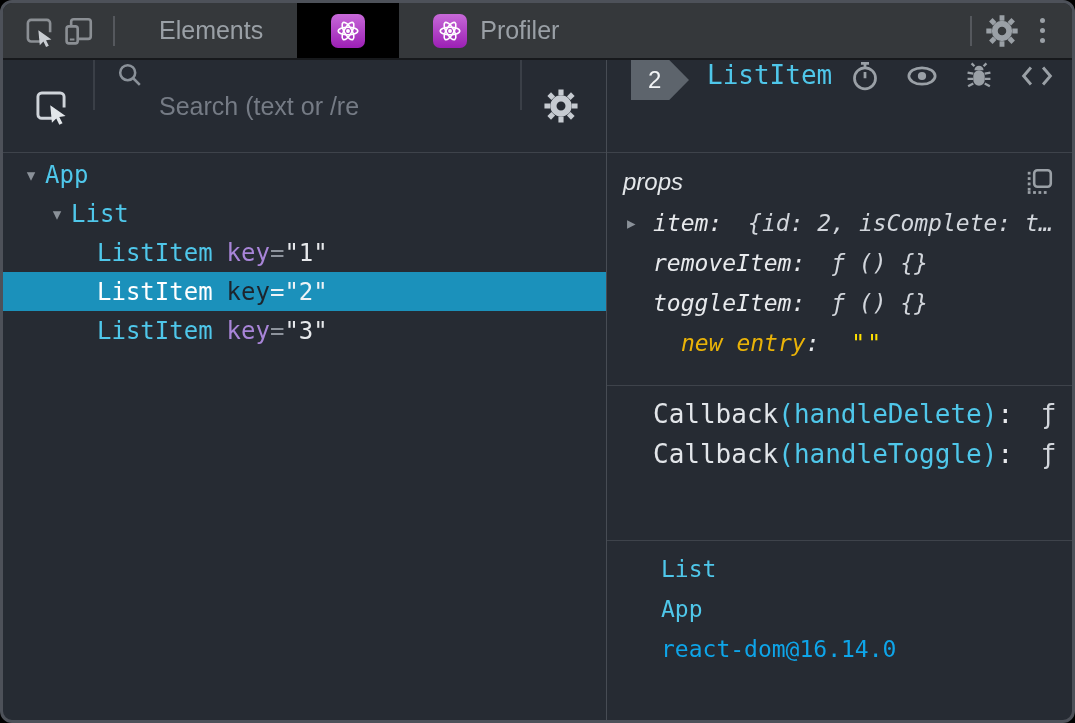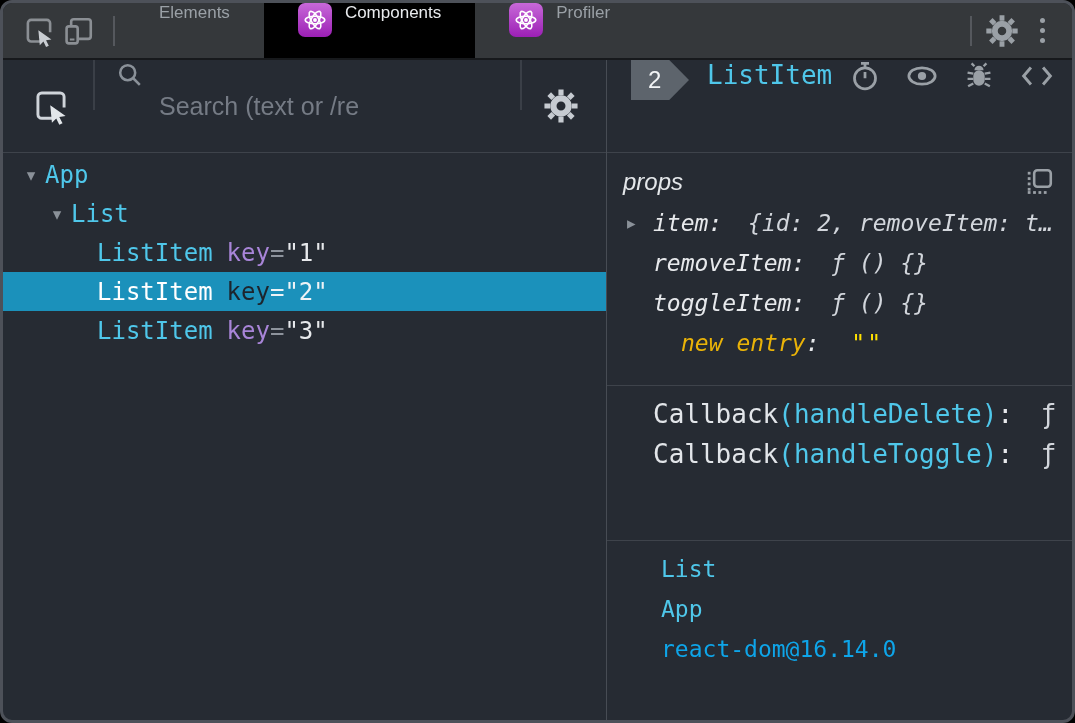--- a/index.html
+++ b/index.html
@@ -8,21 +8,21 @@
   .window { position:absolute; inset:0; border:3px solid #4d5159; border-radius:12px;
             background:#262b33; overflow:hidden; display:flex; flex-direction:column; }
 
   
   .tabbar { height:57px; flex:0 0 57px; background:#35383b; display:flex; align-items:stretch;
             border-bottom:2px solid #17191c; }
   .tb-btn { display:flex; align-items:center; justify-content:center; width:40px; align-self:center;
             height:40px; cursor:pointer; }
   .tb-btn.first { margin-left:16px; }
   .tb-sep { width:2px; height:30px; background:#55585d; align-self:center; margin:0 10px 0 14px; }
-  .tab { display:flex; gap:13px; padding:0 34px; font-size:17px;
+  .tab { display:flex; align-items:center; gap:13px; padding:0 34px; font-size:25px;
          color:#9aa0a6; cursor:pointer; }
   .tab.active { background:#000; color:#e9ebee; }
   .react-badge { width:34px; height:34px; border-radius:7px;
                  background:linear-gradient(180deg,#c769d8,#9c1fb5);
                  display:flex; align-items:center; justify-content:center; }
   .push { margin-left:auto; }
   .kebab { flex-direction:column; gap:5px; margin-right:10px; }
   .kebab i { width:5px; height:5px; border-radius:50%; background:#9aa0a6; }
 
   
@@ -123,21 +123,20 @@
       <span class="react-badge">
         <svg width="26" height="26" viewBox="0 0 24 24">
           <g stroke="#ffffff" stroke-width="1.5" fill="none">
             <ellipse cx="12" cy="12" rx="9" ry="3.5"></ellipse>
             <ellipse cx="12" cy="12" rx="9" ry="3.5" transform="rotate(60 12 12)"></ellipse>
             <ellipse cx="12" cy="12" rx="9" ry="3.5" transform="rotate(120 12 12)"></ellipse>
           </g>
           <circle cx="12" cy="12" r="1.8" fill="#ffffff"></circle>
         </svg>
       </span>
-      <span>Components</span>
     </div>
     <div class="tab">
       <span class="react-badge">
         <svg width="26" height="26" viewBox="0 0 24 24">
           <g stroke="#ffffff" stroke-width="1.5" fill="none">
             <ellipse cx="12" cy="12" rx="9" ry="3.5"></ellipse>
             <ellipse cx="12" cy="12" rx="9" ry="3.5" transform="rotate(60 12 12)"></ellipse>
             <ellipse cx="12" cy="12" rx="9" ry="3.5" transform="rotate(120 12 12)"></ellipse>
           </g>
           <circle cx="12" cy="12" r="1.8" fill="#ffffff"></circle>
@@ -297,21 +296,21 @@
                   <rect x="13.5" y="22.5" width="2.6" height="2.6"></rect>
                 <rect x="18.5" y="22.5" width="2.6" height="2.6"></rect>
                   <rect x="3.5" y="22.5" width="2.6" height="2.6"></rect>
               </g>
             </svg>
           </span>
         </div>
         <div class="prow">
           <span class="caret">▸</span>
           <span class="pname">item</span><span class="colon">:</span>
-          <span class="pval">{id: 2, removeItem: t…</span>
+          <span class="pval">{id: 2, isComplete: t…</span>
         </div>
         <div class="prow">
           <span class="pname">removeItem</span><span class="colon">:</span>
           <span class="pval">ƒ () {}</span>
         </div>
         <div class="prow">
           <span class="pname">toggleItem</span><span class="colon">:</span>
           <span class="pval">ƒ () {}</span>
         </div>
         <div class="prow">

